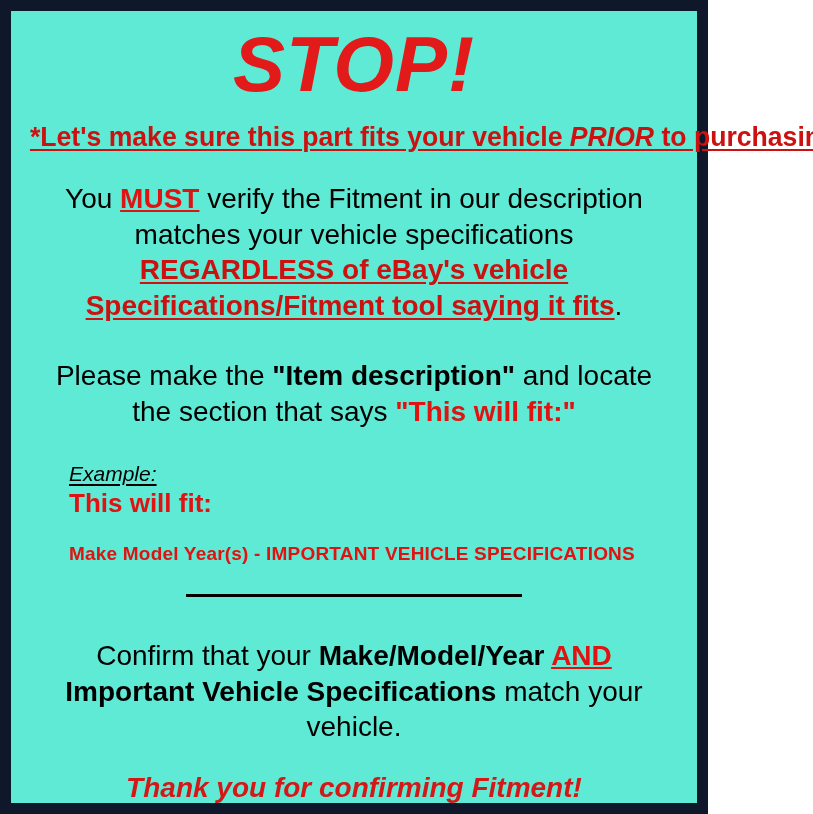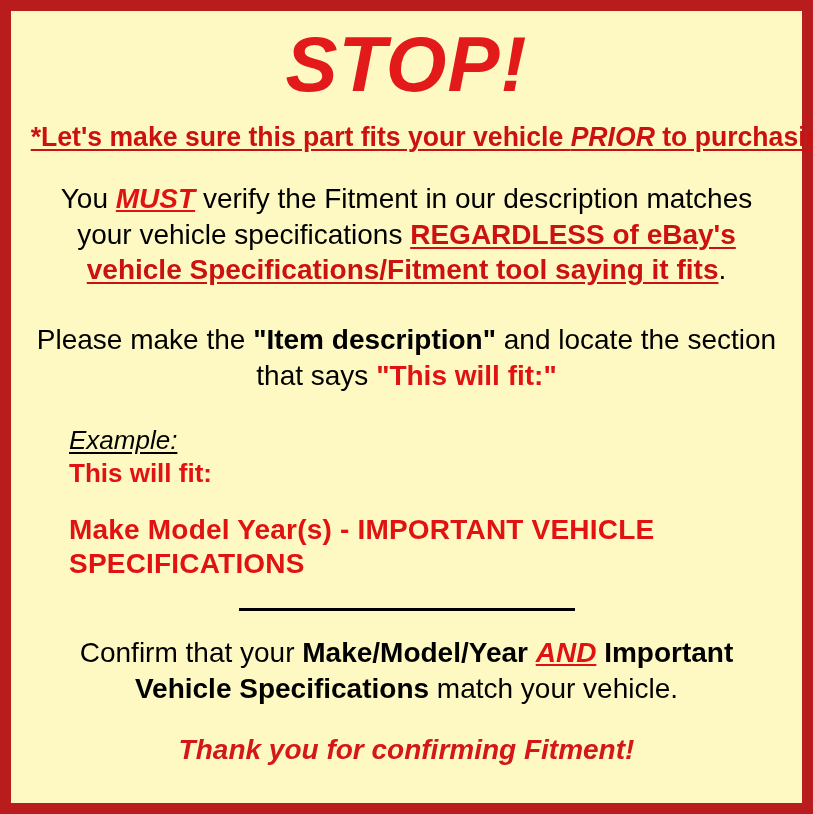--- a/index.html
+++ b/index.html
@@ -9,24 +9,24 @@
   }
   body {
     width: 813px;
     height: 814px;
     overflow: hidden;
     font-family: "Liberation Sans", sans-serif;
   }
 
   #notice-card {
     box-sizing: border-box;
-    width: 813px;
+    width: 708px;
     height: 814px;
-    border: 11px solid #b91c1c;
-    background: #fef9c3;
+    border: 11px solid #0f172a;
+    background: #5eead4;
     position: relative;
   }
 
   .inner {
     box-sizing: border-box;
     width: 100%;
     height: 100%;
     padding: 0 14px;
     text-align: center;
     position: relative;
@@ -62,64 +62,63 @@
   .para {
     color: #000000;
     font-size: 28px;
     line-height: 1.28;
     margin: 0;
     padding: 0 10px;
   }
 
   .p-must { margin-top: 28px; }
   .p-itemdesc { margin-top: 34px; }
-  .p-confirm { margin-top: 0; }
+  .p-confirm { margin-top: 17px; }
   .p-vin { margin-top: 34px; }
 
   
   .red         { color: #e01212; }
   .b           { font-weight: bold; }
   .redbiu {
     color: #e01212;
     font-weight: bold;
-    font-style: italic;
     text-decoration: underline;
     text-underline-offset: 2px;
   }
   .redbu {
     color: #cc1111;
     font-weight: bold;
     text-decoration: underline;
     text-underline-offset: 3px;
   }
 
   
   .example-block {
     text-align: left;
     padding-left: 44px;
     margin-top: 32px;
   }
   .example-label {
     color: #000000;
-    font-size: 26px;
+    font-size: 21px;
     font-style: italic;
     text-decoration: underline;
     text-underline-offset: 3px;
     line-height: 1.15;
   }
   .example-fit {
     color: #e01212;
     font-size: 26px;
     font-weight: bold;
     line-height: 1.2;
     margin-top: 2px;
   }
   .example-spec {
     color: #e01212;
-    font-size: 28px;
+    font-size: 19px;
     font-weight: bold;
     line-height: 1.2;
     margin-top: 24px;
     letter-spacing: 0.2px;
   }
 
   
   .divider-wrap {
     margin-top: 28px;
     display: flex;

